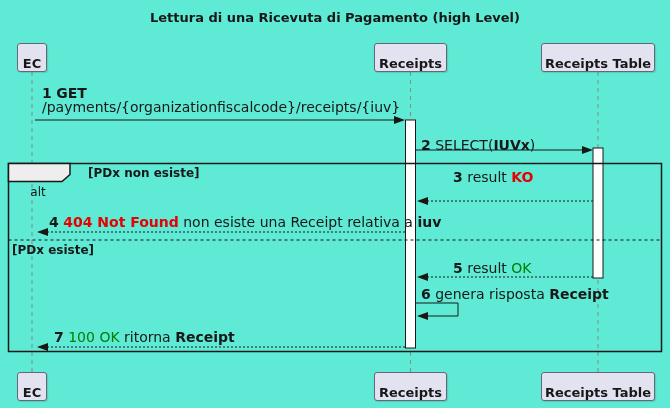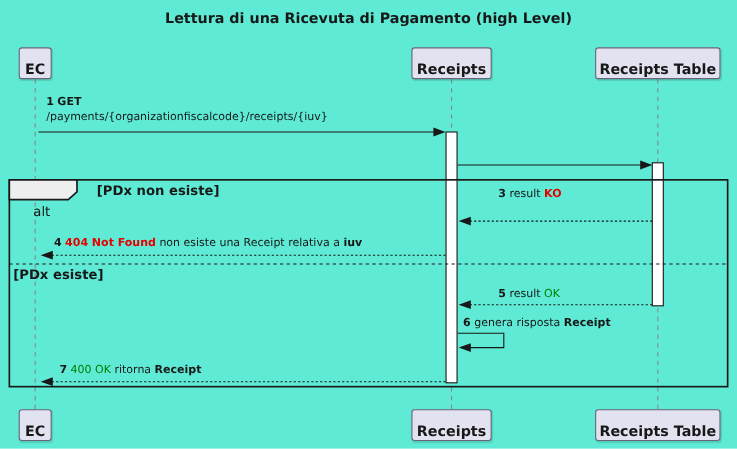--- a/index.html
+++ b/index.html
@@ -16,21 +16,21 @@
   .title{
     position:absolute;top:10px;left:0;width:670px;text-align:center;
     font-size:13px;font-weight:bold;
   }
   .participant{
     position:absolute;height:29px;box-sizing:border-box;
     background:var(--fill);border:1px solid var(--pborder);border-radius:3px;
     display:flex;align-items:flex-end;justify-content:center;
     font-size:13px;font-weight:bold;box-shadow:1px 1px 1px rgba(0,0,0,0.12);
   }
-  .msg{position:absolute;font-size:10px;line-height:14px;white-space:nowrap;}
+  .msg{position:absolute;font-size:14px;line-height:14px;white-space:nowrap;}
   .msg b{font-weight:bold;}
   .red{color:var(--red);font-weight:bold;}
   .green{color:var(--green);font-weight:normal;}
   .alt-op{
     position:absolute;left:14px;top:165px;width:48px;text-align:center;
     font-size:12px;font-weight:normal;margin-top:20px;
   }
   .guard{position:absolute;font-size:12px;font-weight:bold;white-space:nowrap;}
   
   .lifeline{stroke:var(--life);stroke-width:1;stroke-dasharray:4 4;}
@@ -115,20 +115,24 @@
 
   <div class="alt-op">alt</div>
   <div class="guard" style="left:88px;top:166px">[PDx non esiste]</div>
   <div class="guard" style="left:12px;top:243px">[PDx esiste]</div>
 
   <div class="msg" style="left:42px;top:86px">
     <div><b>1</b> <b>GET</b></div>
     <div style="">/payments/{organizationfiscalcode}/receipts/{iuv}</div>
   </div>
 
+  <div class="msg" style="left:421px;top:138px">
+    <b>2</b>
+    <span>SELECT(</span><b>IUVx</b><span>)</span>
+  </div>
 
   <div class="msg" style="left:453px;top:170px">
     <b>3</b>
     <span>result </span><span class="red">KO</span>
   </div>
 
   <div class="msg" style="left:49px;top:215px">
     <b>4</b>
     <span class="red">404 Not Found</span><span> non esiste una Receipt relativa a </span><b>iuv</b>
   </div>
@@ -138,16 +142,16 @@
     <span>result </span><span class="green">OK</span>
   </div>
 
   <div class="msg" style="left:421px;top:287px">
     <b>6</b>
     <span>genera risposta </span><b>Receipt</b>
   </div>
 
   <div class="msg" style="left:54px;top:330px">
     <b>7</b>
-    <span class="green">400 OK</span><span> ritorna </span><b>Receipt</b>
+    <span class="green">100 OK</span><span> ritorna </span><b>Receipt</b>
   </div>
 
 </div>
 
 </body></html>

